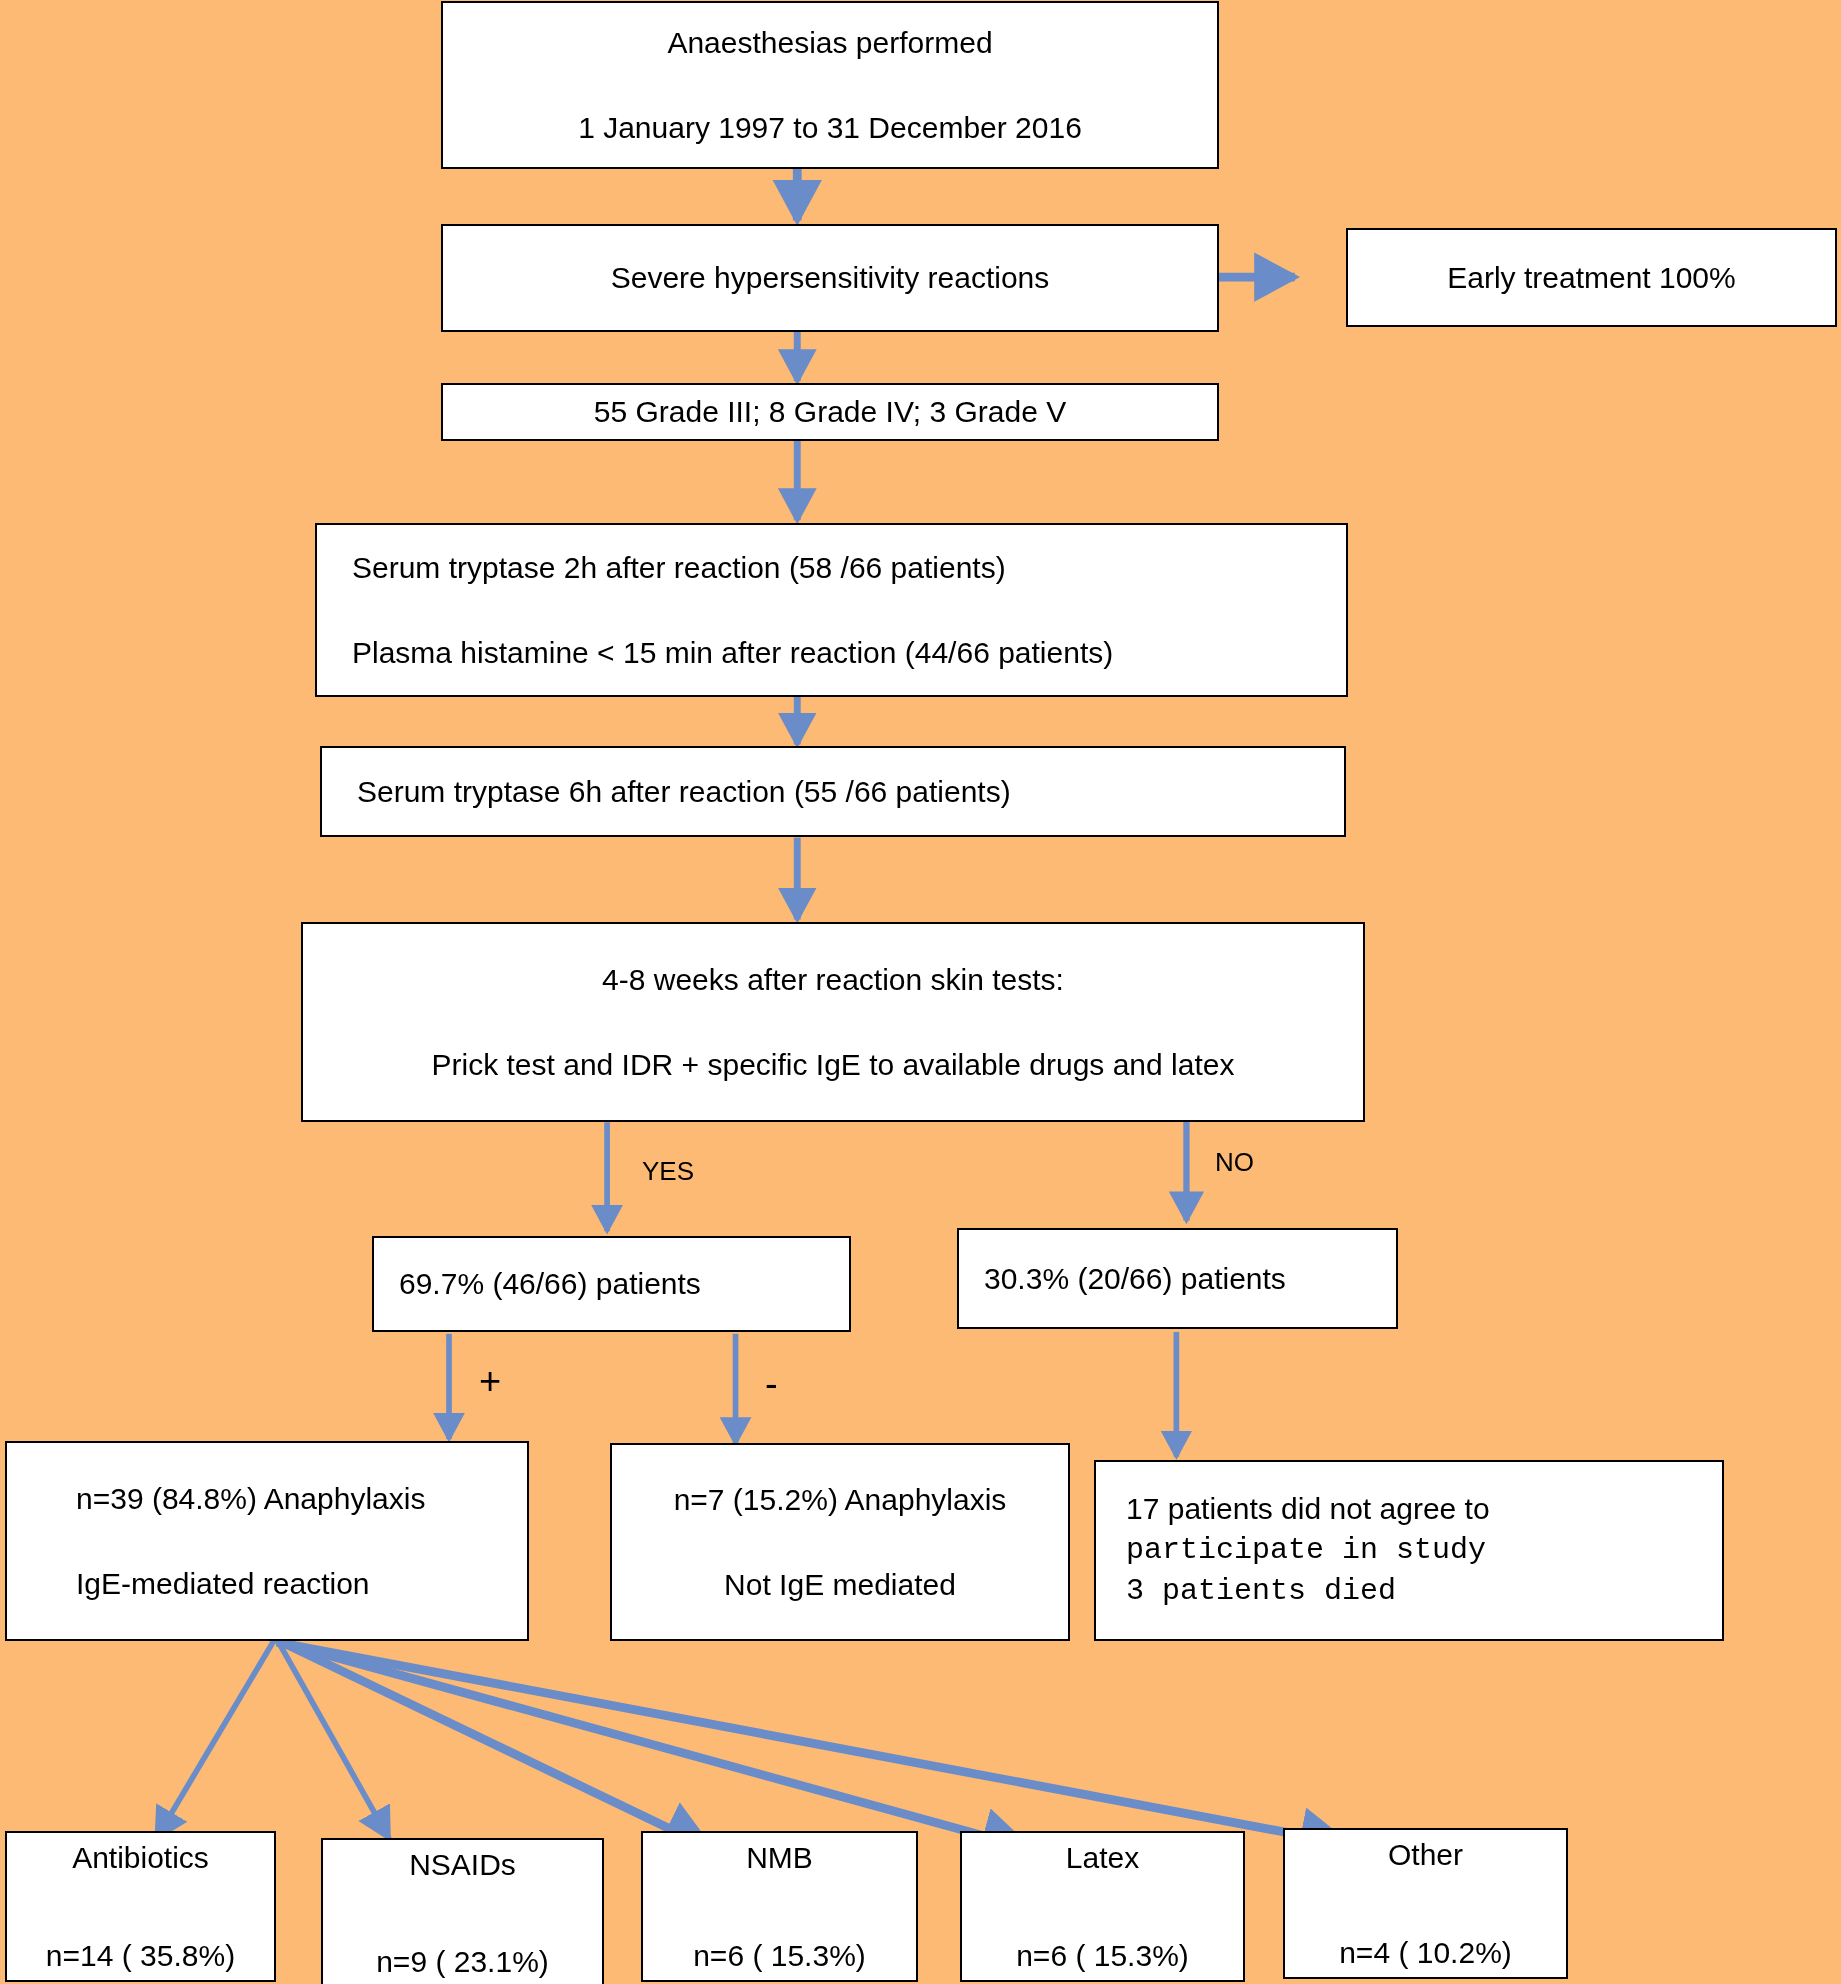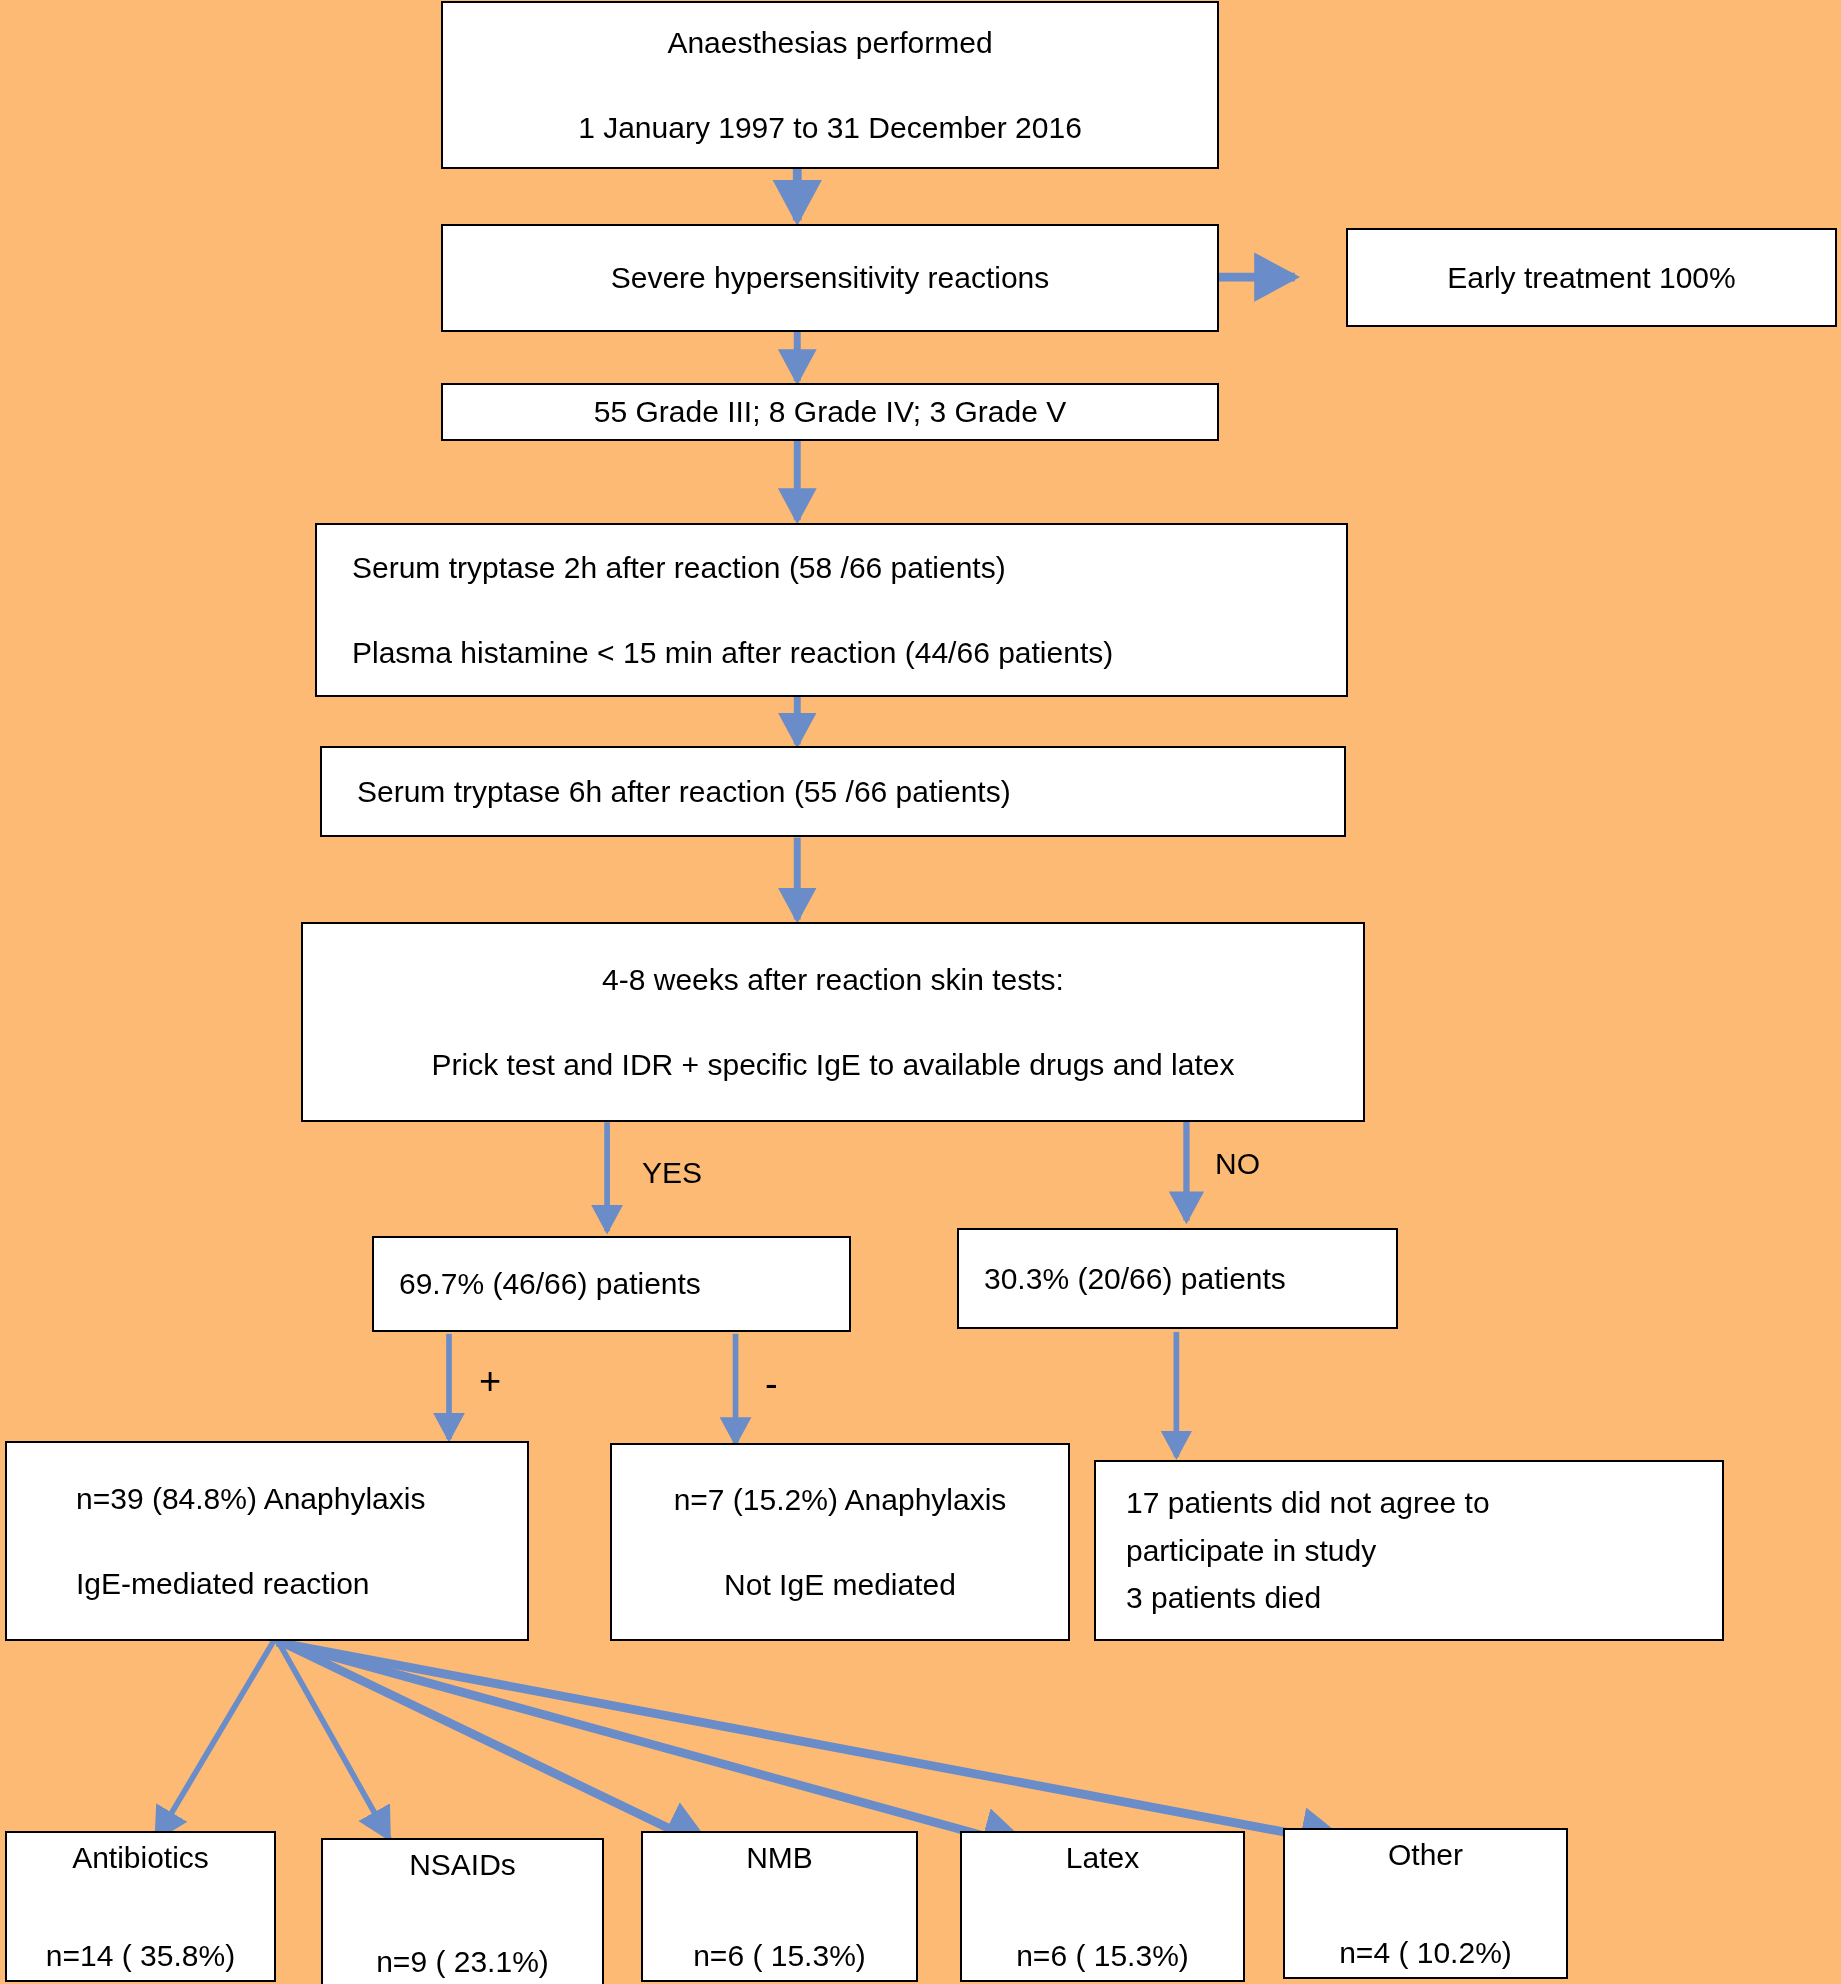--- a/index.html
+++ b/index.html
@@ -36,37 +36,38 @@
     text-align: left;
   }
   .node .line {
     display: block;
     width: 100%;
   }
   .node.two-line .line + .line {
     margin-top: 47px;
   }
   .node.tight .line + .line {
-    margin-top: 10px;
+    margin-top: 4px;
+    font-family: Liberation Mono, monospace;
   }
   .node.leaf .line + .line {
     margin-top: 60px;
   }
   .edge-svg {
     position: absolute;
     left: 0;
     top: 0;
     width: 1842px;
     height: 1985px;
     z-index: 1;
     pointer-events: none;
   }
   .edge-label {
     position: absolute;
-    font-size: 30px;
+    font-size: 26px;
     color: #000000;
     z-index: 4;
     white-space: nowrap;
   }
   .edge-label.sign {
     font-size: 38px;
     font-weight: 400;
   }
 </style>
 </head>

